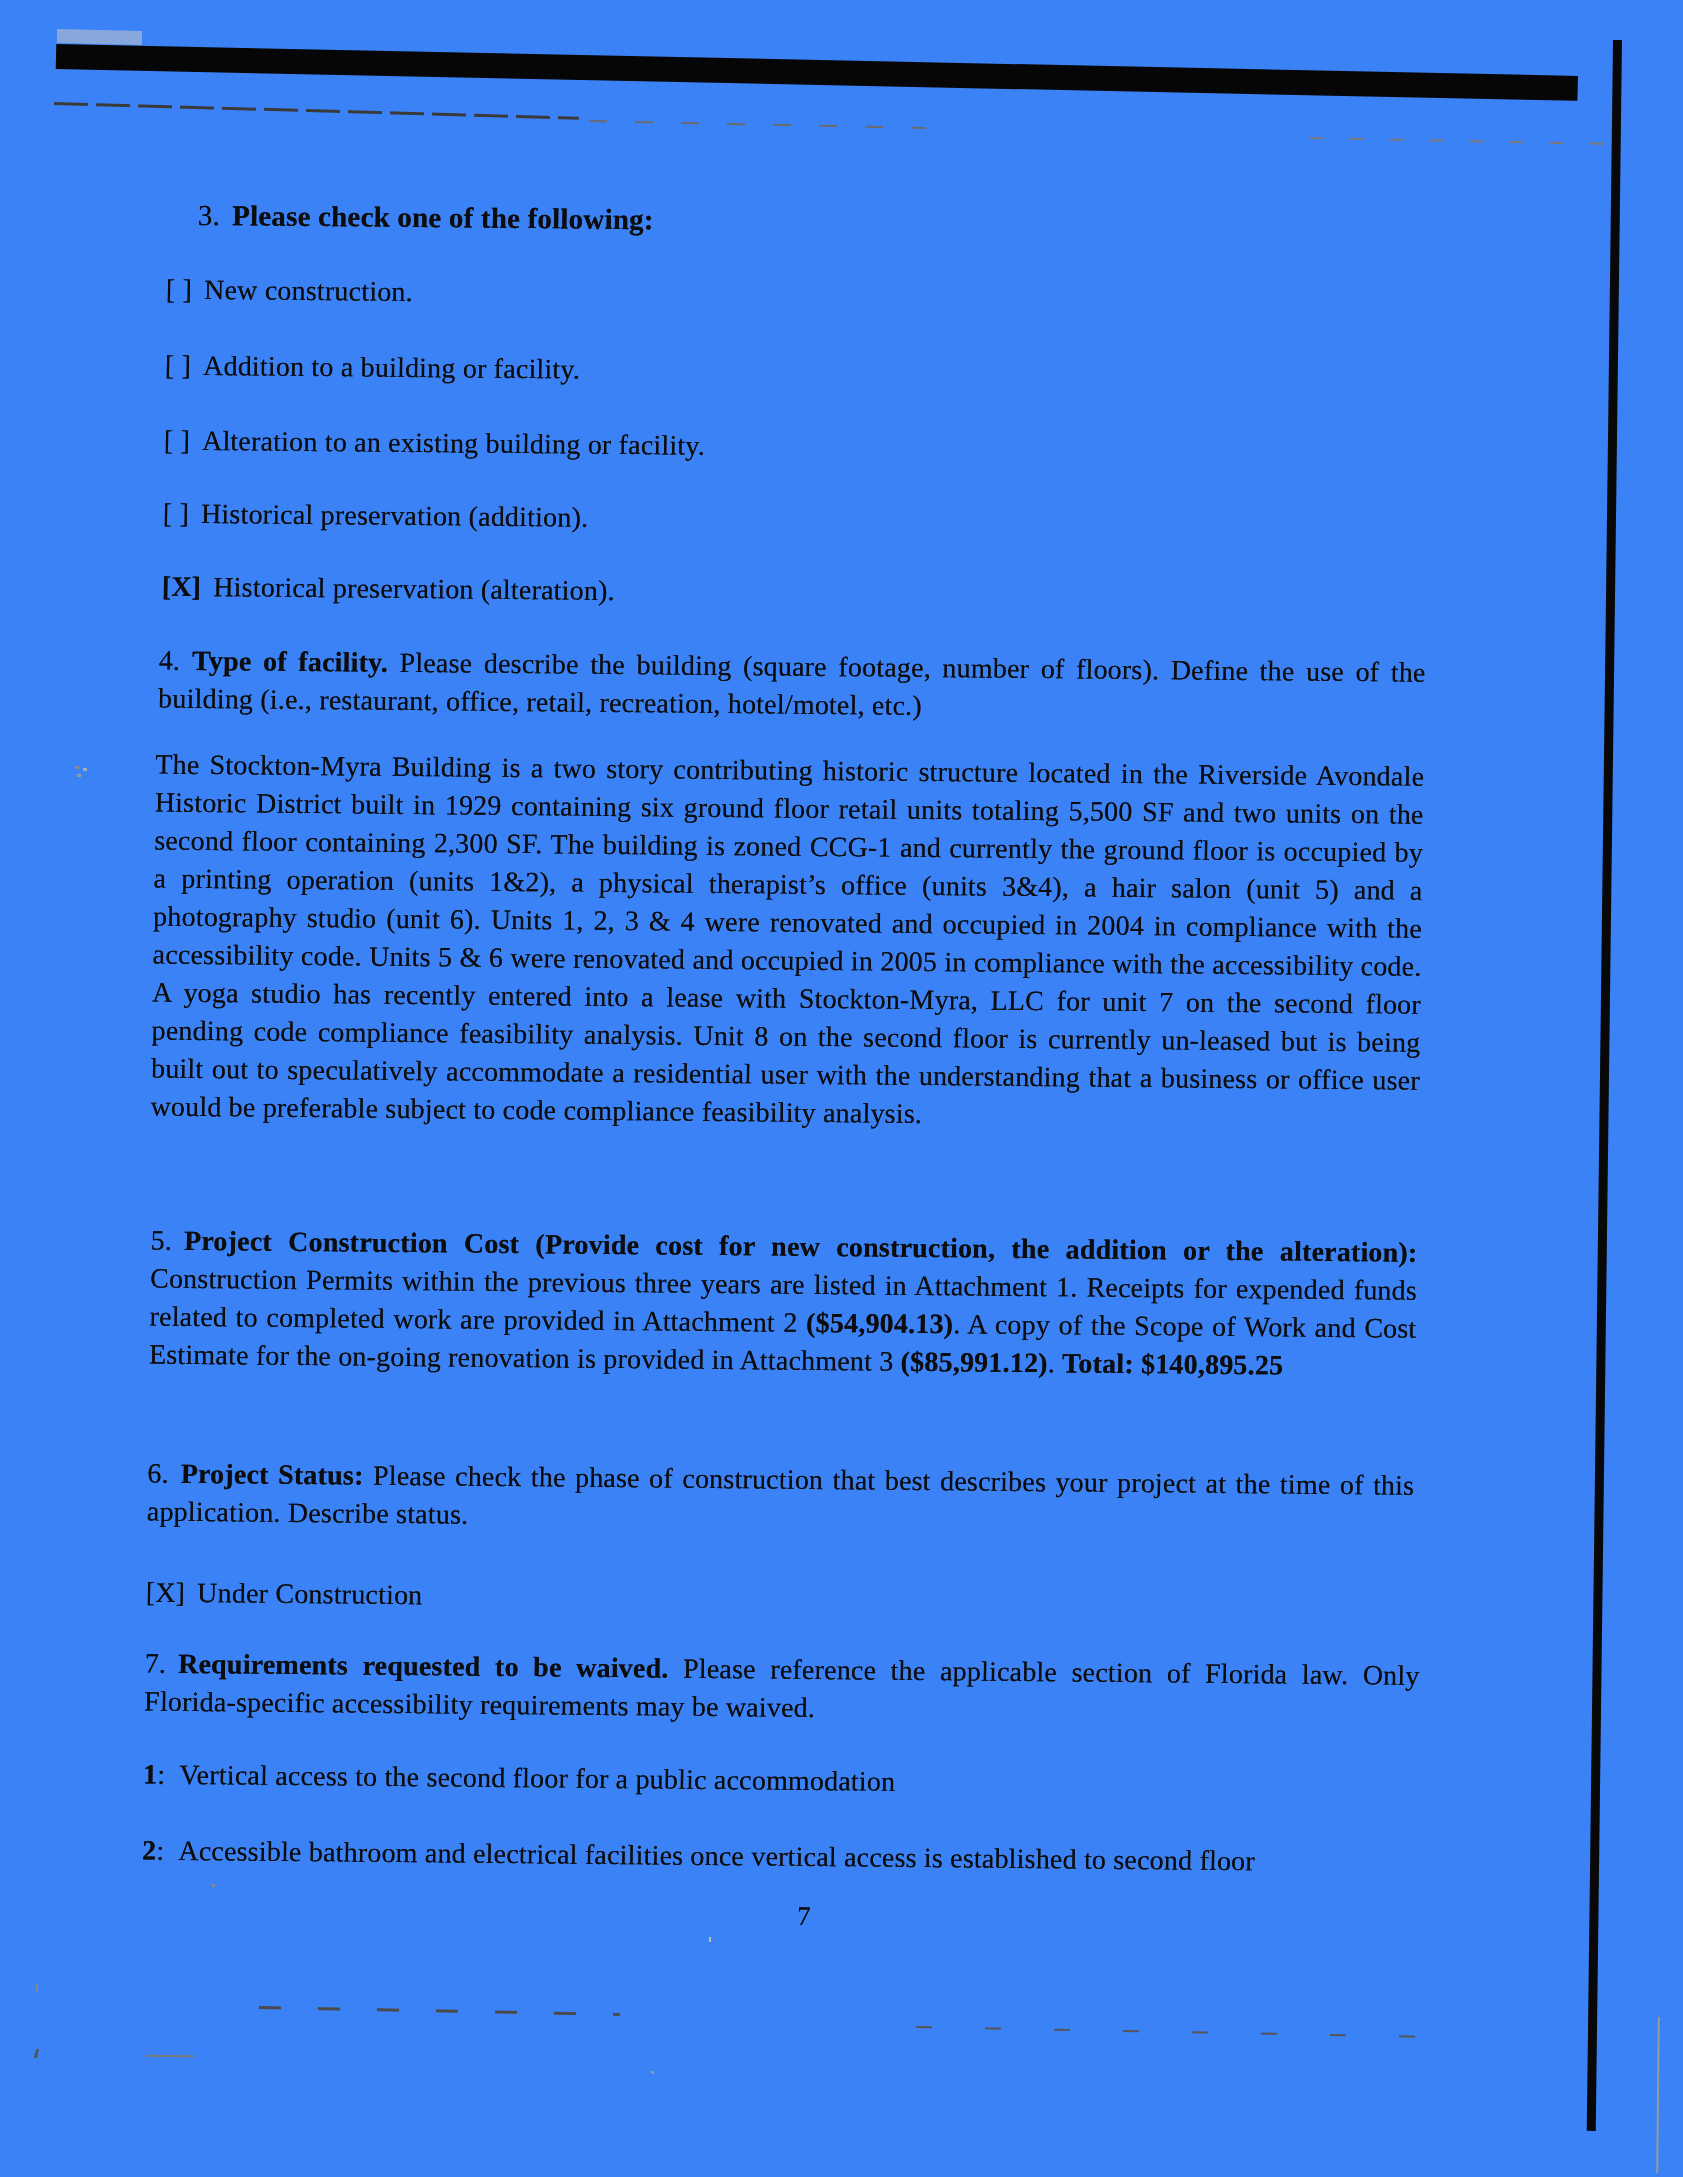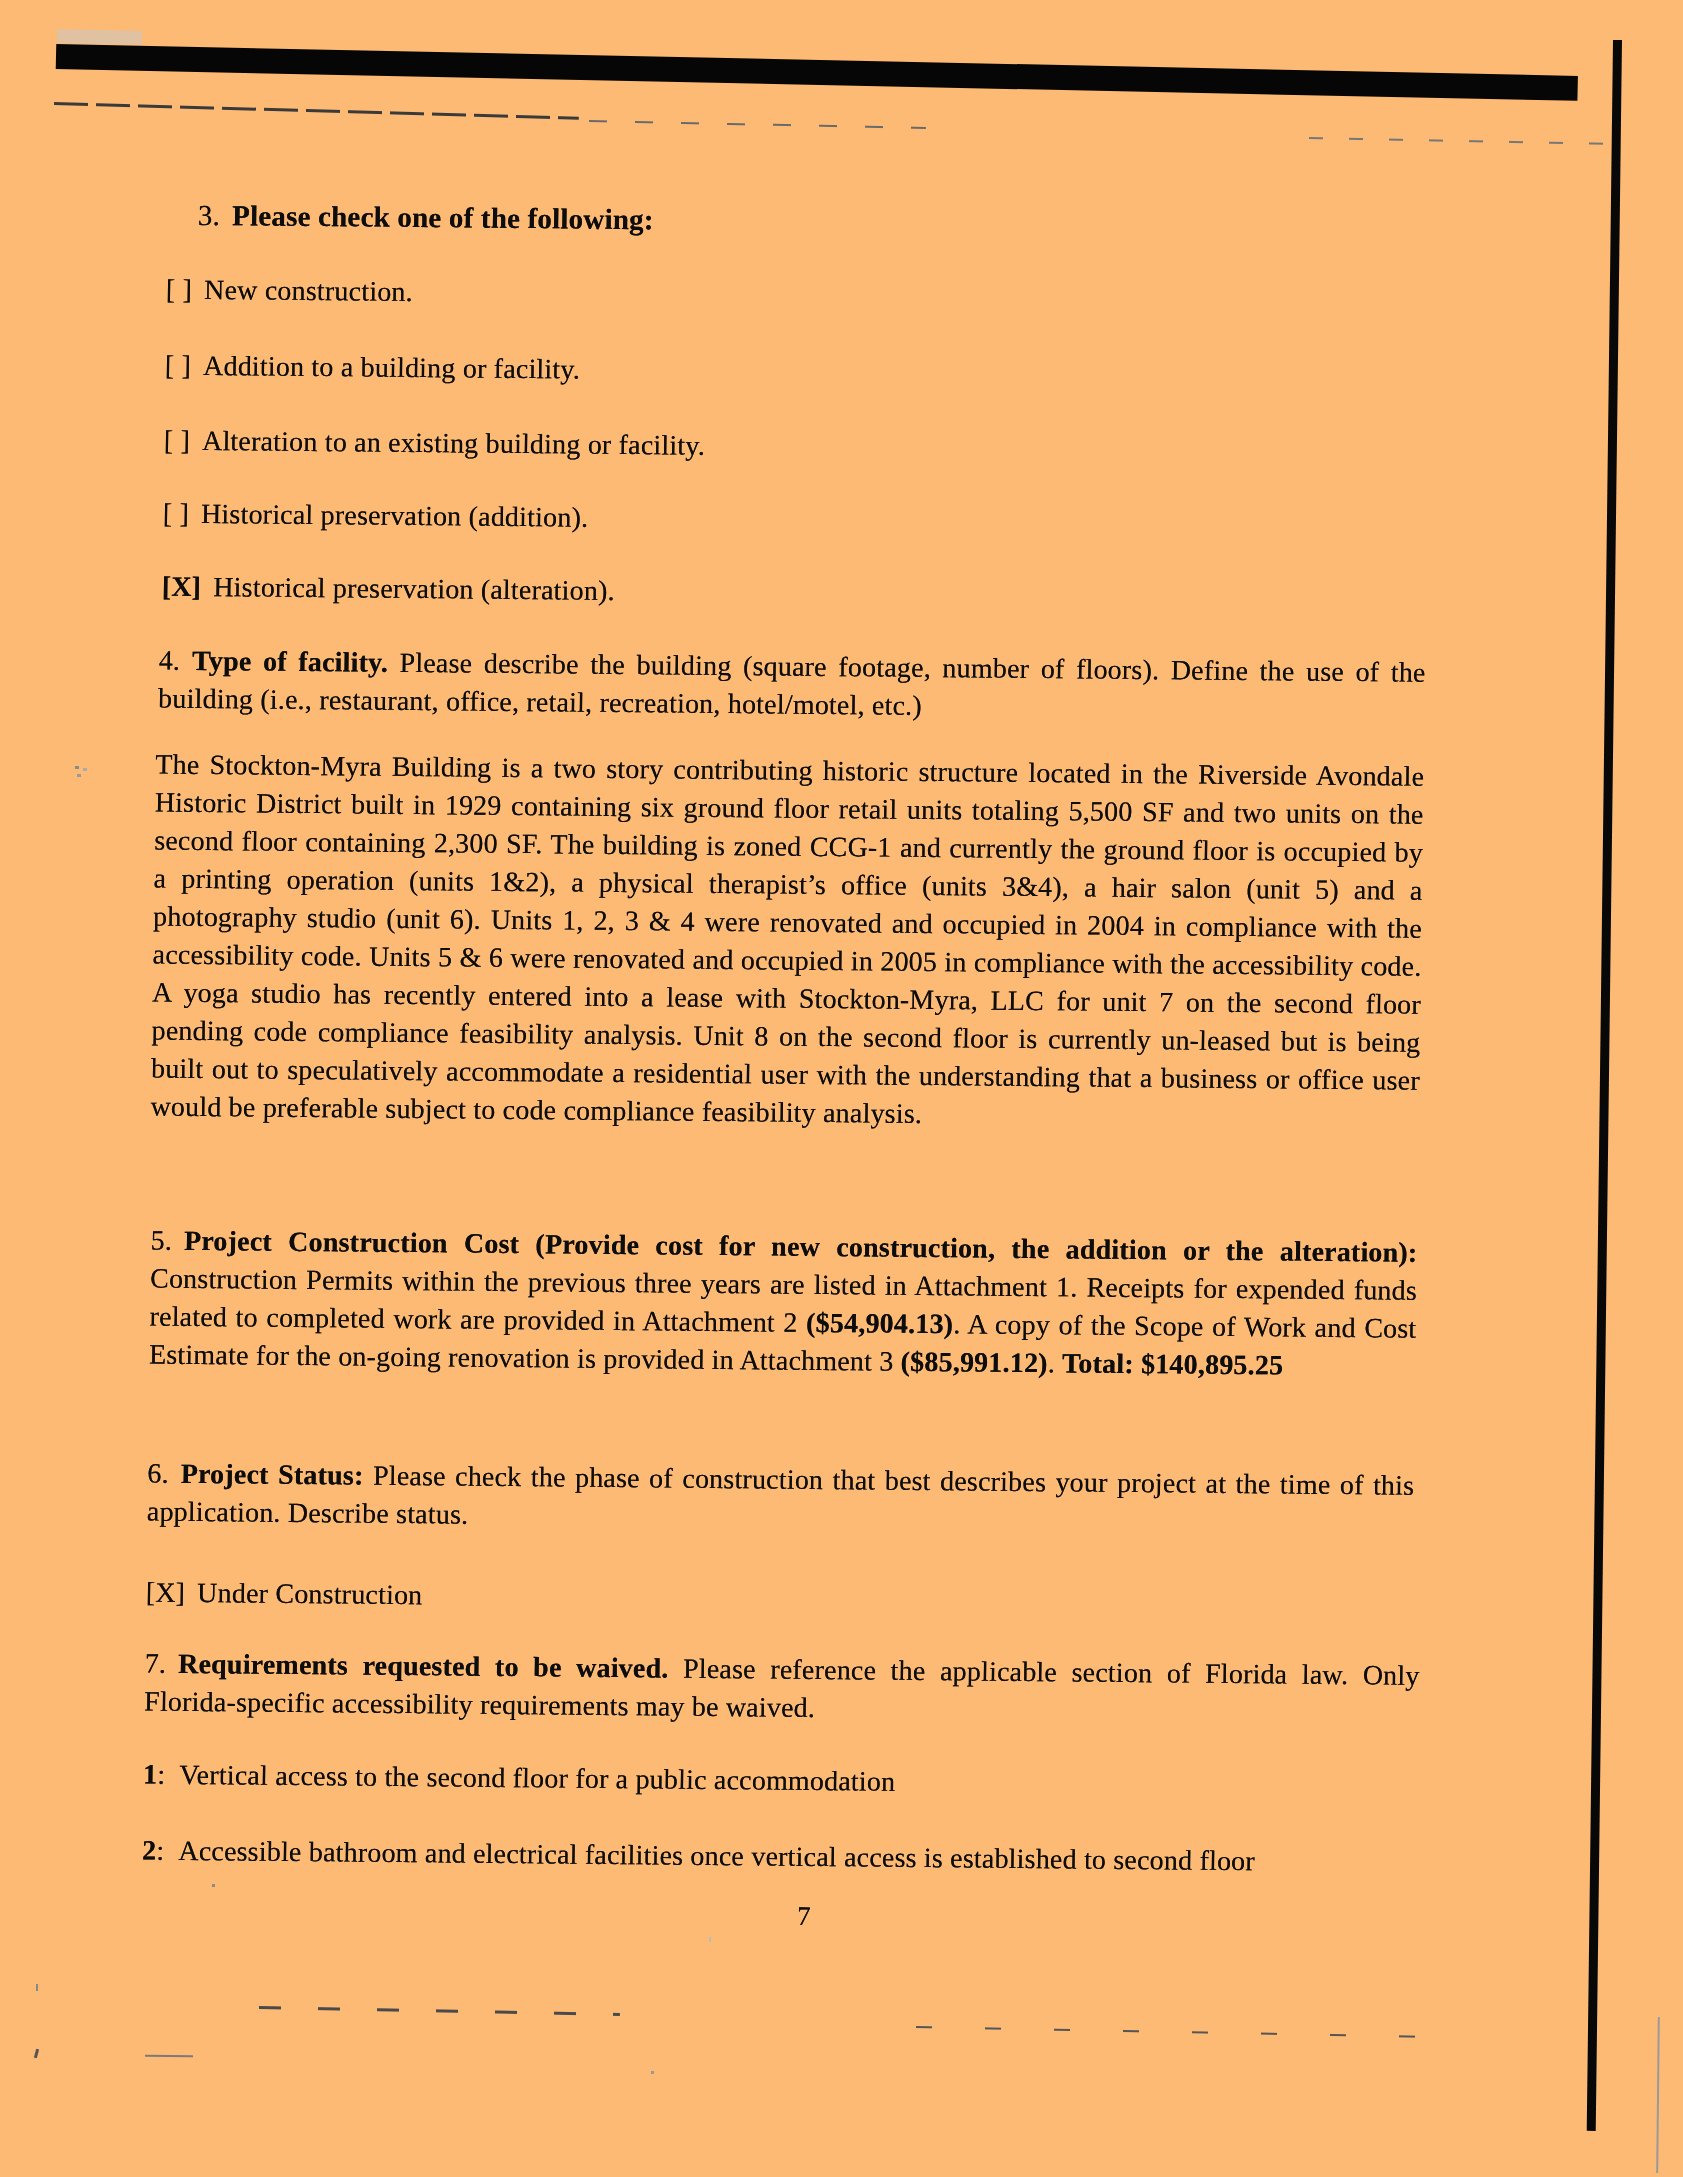--- a/index.html
+++ b/index.html
@@ -1,17 +1,17 @@
 <!DOCTYPE html>
 <html><head>
 <meta charset="utf-8">
 <style>
   html,body{margin:0;padding:0;background:#ffffff;}
   .sheet{
-    position:relative;width:1683px;height:2177px;background:#fdba74;overflow:hidden;
+    position:relative;width:1683px;height:2177px;background:#3b82f6;overflow:hidden;
     font-family:"Liberation Serif","DejaVu Serif",serif;color:#0d0d0d;
   }
   .abs{position:absolute;}
   .skew{position:absolute;left:0;top:0;width:1683px;height:2177px;
         transform:skewX(-0.8deg) skewY(0.55deg);transform-origin:0 0;}
   .txt{font-size:28px;line-height:38px;letter-spacing:0.2px;
        text-shadow:0 0 0.5px rgba(10,10,10,0.78);}
   .just{text-align:justify;text-align-last:left;}
   .b{font-weight:700;}
   .num{margin-right:12px;}

